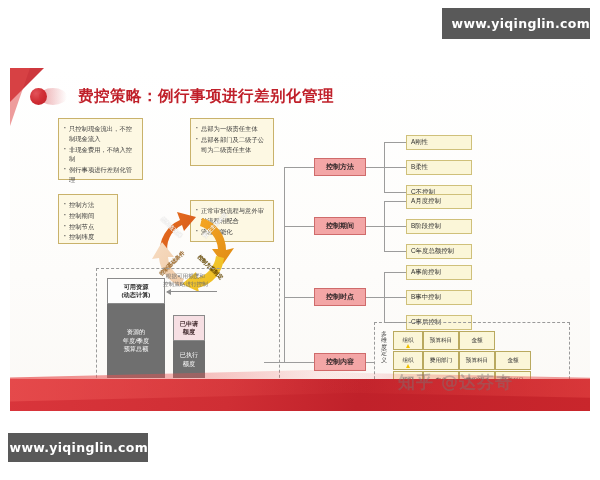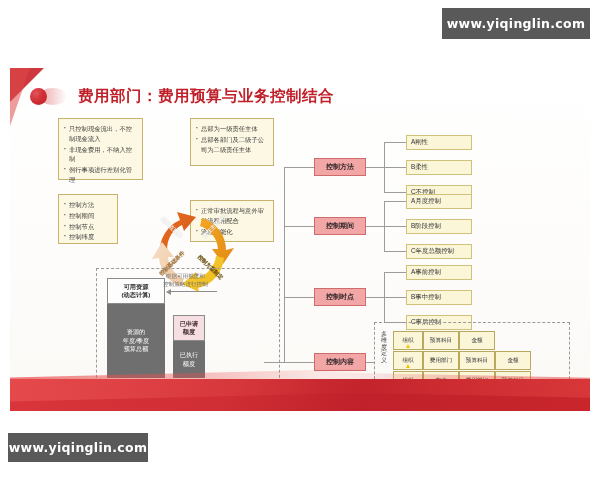--- a/index.html
+++ b/index.html
@@ -7,21 +7,21 @@
     width:600px;height:480px;overflow:hidden;
     background:#ffffff;
     font-family:"Liberation Sans","DejaVu Sans",sans-serif;
     position:relative;
   }
   .page{position:absolute;inset:0;}
 
   
   .wm-bar{
     position:absolute;background:#595959;color:#fff;
-    display:flex;align-items:center;justify-content:center;
+    display:flex;align-items:center;justify-content:flex-end;
     font-size:12.5px;letter-spacing:.3px;font-weight:600;
     font-family:"DejaVu Sans",sans-serif;
   }
   #wm-top{right:10px;top:8px;width:148px;height:31px;}
   #wm-bottom{left:8px;top:433px;width:140px;height:29px;}
 
   
   .slide{
     position:absolute;left:10px;top:68px;width:580px;height:343px;
     background:linear-gradient(180deg,#ffffff 0%,#fdfcfa 60%,#fbf9f6 100%);
@@ -181,21 +181,21 @@
   <div class="slide">
 
     <div class="corner-tl"></div>
     <div class="corner-tl2"></div>
 
     <div class="title-row">
       <span class="bullet-wrap">
         <span class="bullet-dot"></span>
           <span class="bullet-fade"></span>
       </span>
-      <span class="title-text">费用部门：费用预算与业务控制结合</span>
+      <span class="title-text">费控策略：例行事项进行差别化管理</span>
     </div>
 
     <div class="cbox" style="left:48px;top:50px;width:85px;height:62px;">
       <ul>
         <li>只控制现金流出，不控制现金流入</li>
         <li>非现金费用，不纳入控制</li>
         <li>例行事项进行差别化管理</li>
       </ul>
     </div>
 
@@ -384,14 +384,17 @@
     </div>
 
     <div class="band">
       <div class="band-lt"></div>
       <div class="band-sheen"></div>
       <div class="band-sheen2"></div>
     </div>
 
   </div>
 
+  <div class="zh-wm">
+    <span>知乎 @达芬奇</span>
+  </div>
 
 </div>
 
 </body></html>

